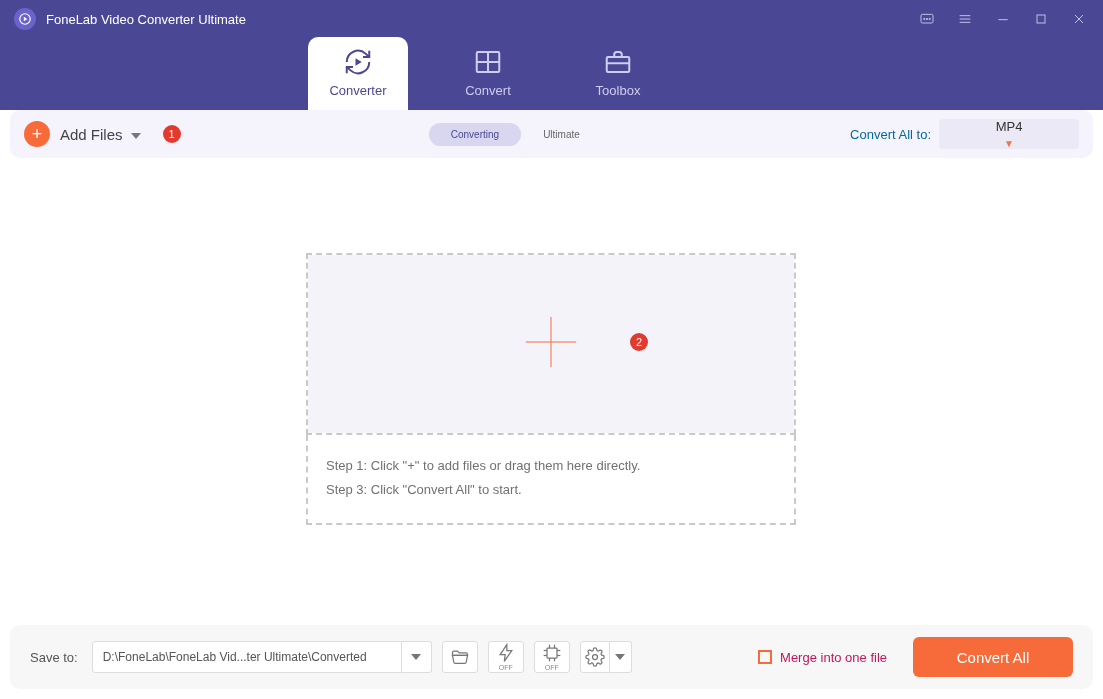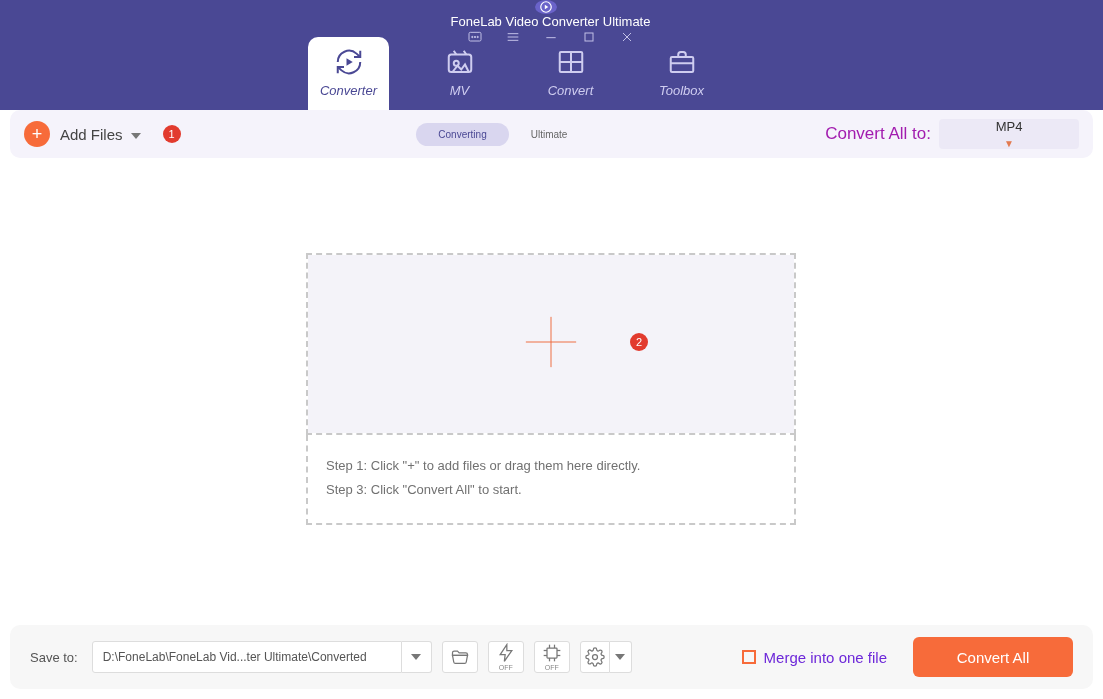--- a/index.html
+++ b/index.html
@@ -1,48 +1,48 @@
 <!DOCTYPE html>
 <html><head>
 <meta charset="utf-8">
 <style>
   * { box-sizing: border-box; margin: 0; padding: 0; font-family: -apple-system, "Segoe UI", Arial, sans-serif; }
   body { background: #fff; width: 1103px; height: 699px; overflow: hidden; }
   .app { width: 1103px; height: 699px; display: flex; flex-direction: column; }
 
   
   .header { background: #4a4894; color: #fff; height: 110px; display: flex; flex-direction: column; border-radius: 0 0 0 0; }
-  .titlebar { display: flex; align-items: center; height: 38px; padding: 0 16px 0 14px; flex-direction: column; }
+  .titlebar { display: flex; align-items: center; height: 38px; padding: 0 16px 0 14px; }
   .titlebar .logo { width: 22px; height: 22px; background: #6a63c9; border-radius: 50%; display: flex; align-items: center; justify-content: center; margin-right: 10px; }
   .titlebar .logo svg { width: 14px; height: 14px; }
   .titlebar .title { font-size: 13px; flex: 1; }
   .winbtns { display: flex; align-items: center; gap: 22px; }
   .winbtn { cursor: pointer; display: flex; align-items: center; justify-content: center; opacity: .9; }
   .winbtn svg { width: 16px; height: 16px; }
 
   .nav { display: flex; align-items: flex-end; height: 72px; padding-left: 308px; gap: 0; }
-  .navitem { width: 81px; margin-right: 30px; display: flex; flex-direction: column; align-items: center; justify-content: center; color: #cfcdf0; cursor: pointer; padding: 10px 0 12px; border-radius: 10px 10px 0 0; font-style: italic; }
+  .navitem { width: 100px; margin-right: 30px; display: flex; flex-direction: column; align-items: center; justify-content: center; color: #cfcdf0; cursor: pointer; padding: 10px 0 12px; border-radius: 10px 10px 0 0; }
   .navitem.active { background: #fff; color: #4a4894; }
   .navitem .navicon { height: 30px; display: flex; align-items: center; justify-content: center; }
   .navitem .navlabel { font-size: 13px; margin-top: 6px; }
 
   
   .toolbar-wrap { background: #fff; padding: 0 10px; }
   .toolbar { background: #f5f3fb; height: 48px; border-radius: 10px; display: flex; align-items: center; padding: 0 14px; margin-top: 0; }
   .addfiles { display: flex; align-items: center; cursor: pointer; }
   .plus-circle { width: 26px; height: 26px; background: #f76b3a; border-radius: 50%; color: #fff; display: flex; align-items: center; justify-content: center; font-size: 18px; font-weight: 300; }
   .addfiles .label { margin-left: 10px; color: #444; font-size: 15px; }
   .addfiles .caret { margin-left: 8px; }
   .badge { width: 18px; height: 18px; background: #e23b2e; color: #fff; border-radius: 50%; font-size: 11px; display: flex; align-items: center; justify-content: center; margin-left: 22px; }
   .centerseg { flex: 1; display: flex; justify-content: center; }
   .seg { display: flex; background: transparent; gap: 0; }
   .segbtn { padding: 6px 22px; border-radius: 16px; font-size: 10px; color: #666; cursor: pointer; }
   .segbtn.active { background: #d9d6ef; color: #4a4894; }
   .convertall-to { display: flex; align-items: center; gap: 8px; }
-  .convertall-to .lab { color: #a21caf; font-size: 17px; }
+  .convertall-to .lab { color: #0369a1; font-size: 13px; }
   .format-select { width: 140px; height: 30px; background: #ece9f6; border-radius: 4px; display: flex; align-items: center; justify-content: space-between; padding: 0 10px; font-size: 13px; color: #333; cursor: pointer; flex-direction: column; }
   .format-select .tri { color: #e37a4f; font-size: 10px; }
 
   
   .main { flex: 1; background: #fff; position: relative; padding: 0 10px; }
   .dropzone { position: absolute; left: 306px; top: 95px; width: 490px; }
   .dashbox { border: 2px dashed #c9c9c9; display: flex; flex-direction: column; }
   .drop-top { height: 178px; display: flex; align-items: center; justify-content: center; background: #f4f3f9; position: relative; }
   .bigplus svg { width: 58px; height: 58px; }
   .badge2 { position: absolute; left: 322px; top: 78px; width: 18px; height: 18px; background: #e23b2e; color: #fff; border-radius: 50%; font-size: 11px; display: flex; align-items: center; justify-content: center; }
@@ -58,21 +58,21 @@
   .iconbtn { width: 36px; height: 32px; border: 1px solid #ddd; background: #fff; border-radius: 3px; display: flex; align-items: center; justify-content: center; cursor: pointer; }
   .iconbtn svg { width: 20px; height: 20px; }
   .iconbtn .off { font-size: 7px; color: #888; margin-top: 1px; }
   .iconbtn.col { flex-direction: column; }
   .settings-split { display: flex; }
   .settings-split .iconbtn:first-child { border-radius: 3px 0 0 3px; width: 30px; }
   .settings-split .iconbtn:last-child { border-radius: 0 3px 3px 0; border-left: none; width: 22px; }
   .spacer { flex: 1; }
   .merge { display: flex; align-items: center; gap: 8px; cursor: pointer; }
   .merge .box { width: 14px; height: 14px; border: 2px solid #f76b3a; }
-  .merge .txt { font-size: 15px; color: #6d28d9; }
+  .merge .txt { font-size: 13px; color: #be185d; }
   .convertall-btn { width: 160px; height: 40px; background: #f76b3a; color: #fff; border-radius: 6px; display: flex; align-items: center; justify-content: center; font-size: 15px; cursor: pointer; margin-left: 16px; }
 
   .caret-down { width: 0; height: 0; border-left: 5px solid transparent; border-right: 5px solid transparent; border-top: 6px solid #777; display: inline-block; }
 </style>
 </head>
 <body>
 
 <div class="app">
 
   <div class="header">
@@ -124,32 +124,20 @@
         <div class="navicon">
           <svg width="30" height="30" viewBox="0 0 24 24" fill="none" stroke="#4a4894" stroke-width="1.6">
               <path d="M3 12a9 9 0 0 1 15-6.7L21 8"></path>
               <path d="M21 12a9 9 0 0 1-15 6.7L3 16"></path>
               <polyline points="21 3 21 8 16 8"></polyline>
               <polyline points="3 21 3 16 8 16"></polyline>
               <polygon points="10,9 15,12 10,15" fill="#4a4894" stroke="none"></polygon>
             </svg>
         </div>
         <div class="navlabel">Converter</div>
-      </div>
-      <div class="navitem">
-        <div class="navicon">
-          <svg width="30" height="30" viewBox="0 0 24 24" fill="none" stroke="#cfcdf0" stroke-width="1.6">
-              <rect x="3" y="6" width="18" height="14" rx="2"></rect>
-              <circle cx="9" cy="13" r="2"></circle>
-              <path d="M6 20l4-5 3 3 3-4 3 6"></path>
-              <line x1="7" y1="3" x2="9" y2="6"></line>
-              <line x1="15" y1="3" x2="17" y2="6"></line>
-            </svg>
-        </div>
-        <div class="navlabel">MV</div>
       </div>
       <div class="navitem">
         <div class="navicon">
           <svg width="30" height="30" viewBox="0 0 24 24" fill="none" stroke="#cfcdf0" stroke-width="1.6">
               <rect x="3" y="4" width="18" height="16" rx="1"></rect>
               <line x1="12" y1="4" x2="12" y2="20"></line>
               <line x1="3" y1="12" x2="21" y2="12"></line>
             </svg>
         </div>
         <div class="navlabel">Convert</div>

